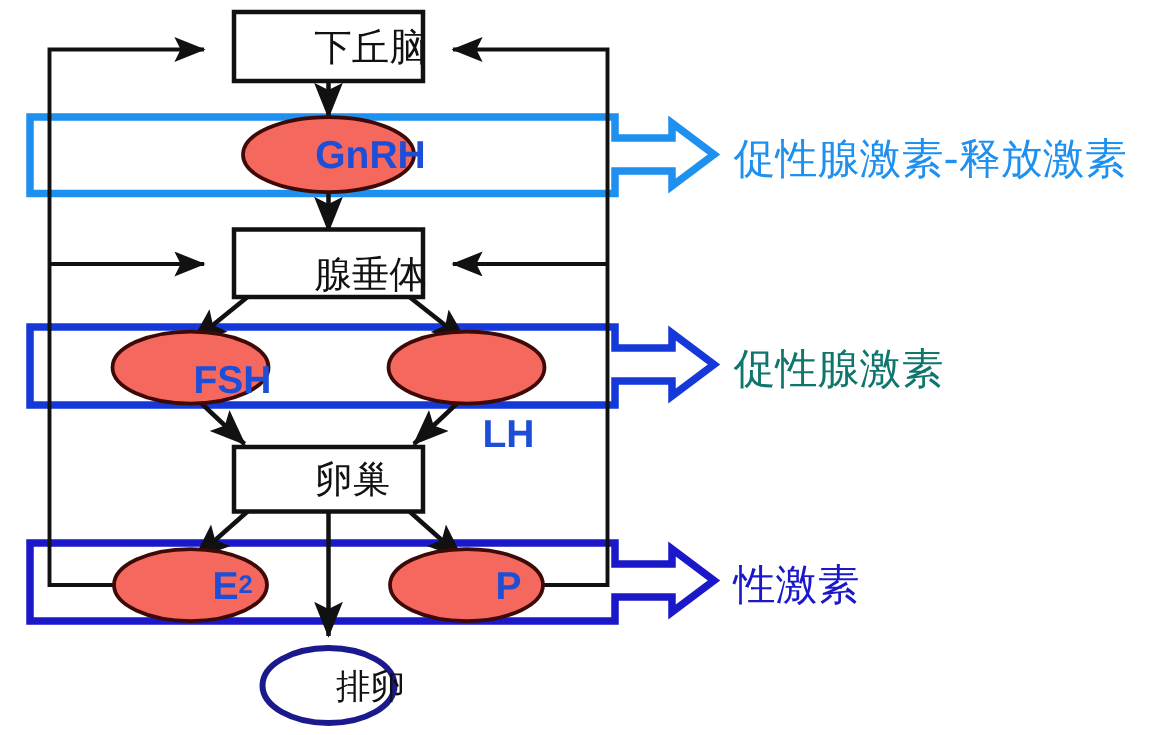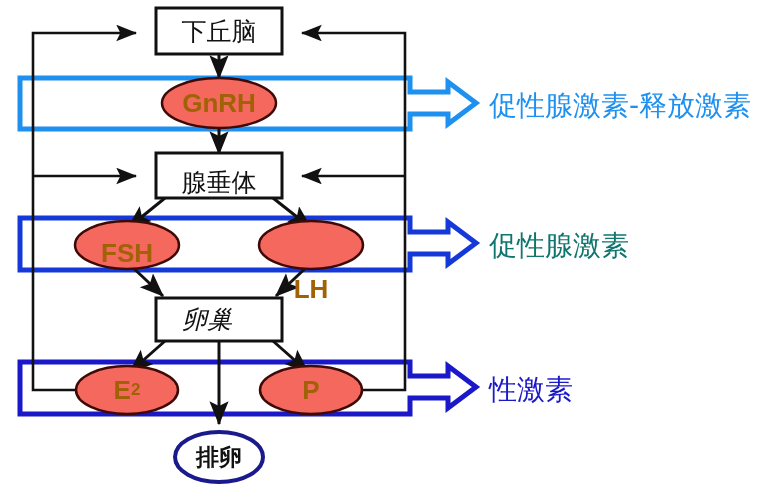--- a/index.html
+++ b/index.html
@@ -4,28 +4,28 @@
 <style>
   html,body{margin:0;padding:0;background:#ffffff;}
   body{width:770px;height:490px;overflow:hidden;
        font-family:"Liberation Sans","DejaVu Sans",sans-serif;}
   #stage{position:relative;width:770px;height:490px;background:#fff;}
   svg#diagram{position:absolute;left:0;top:0;width:770px;height:490px;}
 
   .node-label{
     position:absolute;
     display:flex;align-items:center;justify-content:center;
-    white-space:nowrap;pointer-events:none;
+    white-space:nowrap;pointer-events:none;padding-left:28px;
   }
   .box-label{
     font-size:25px;color:#111111;font-weight:400;
     font-family:"DejaVu Sans","Liberation Sans",sans-serif;
   }
   .ell-label{
-    font-size:26px;font-weight:bold;color:#a16207;
+    font-size:26px;font-weight:bold;color:#1d4ed8;
     font-family:"Liberation Sans","DejaVu Sans",sans-serif;
     letter-spacing:0px;
   }
   .ell-label sub{font-size:17px;vertical-align:-4px;}
   .ovu-label{
     font-size:23px;color:#111111;font-weight:400;
     font-family:"DejaVu Sans","Liberation Sans",sans-serif;
   }
   .side-label{
     position:absolute;white-space:nowrap;font-weight:normal;
@@ -113,30 +113,30 @@
   <div class="node-label box-label" style="left:156px;top:8px;width:126px;height:46px;">下丘脑</div>
 
   <div class="node-label ell-label" style="left:162px;top:78px;width:114px;height:50px;">GnRH</div>
 
   <div class="node-label box-label" style="left:156px;top:153px;width:126px;height:58px;">腺垂体</div>
 
   <div class="node-label ell-label" style="left:75px;top:229px;width:104px;height:48px;">FSH</div>
 
   <div class="node-label ell-label" style="left:259px;top:221px;width:104px;height:48px;margin-top:44px;">LH</div>
 
-  <div class="node-label box-label" style="left:156px;top:298px;width:102px;height:43px;font-style:italic;">卵巢</div>
+  <div class="node-label box-label" style="left:156px;top:298px;width:102px;height:43px;">卵巢</div>
 
   <div class="node-label ell-label" style="left:76px;top:366px;width:102px;height:48px;">
       <span>E</span>
       <sub>2</sub>
     </div>
 
   <div class="node-label ell-label" style="left:260px;top:366px;width:102px;height:48px;">P</div>
 
-  <div class="node-label ovu-label" style="left:175px;top:432px;width:88px;height:50px;font-weight:bold;">排卵</div>
+  <div class="node-label ovu-label" style="left:175px;top:432px;width:88px;height:50px;">排卵</div>
 
   <div class="side-label" style="left:489px;top:87px;color:#1E90EF;">促性腺激素-释放激素</div>
 
   <div class="side-label" style="left:489px;top:227px;color:#0f766e;">促性腺激素</div>
 
   <div class="side-label" style="left:489px;top:371px;color:#1A18C8;">性激素</div>
 
 </div>
 
 </body></html>

